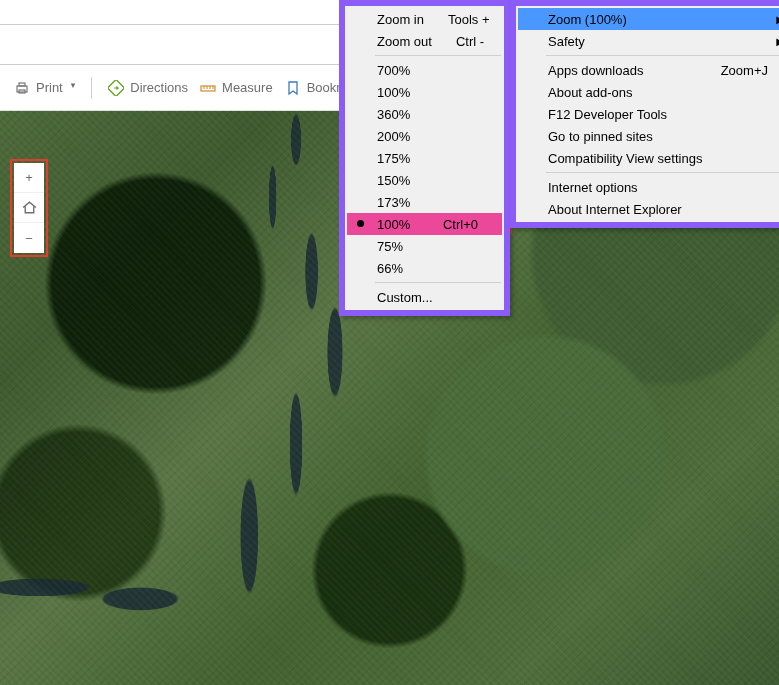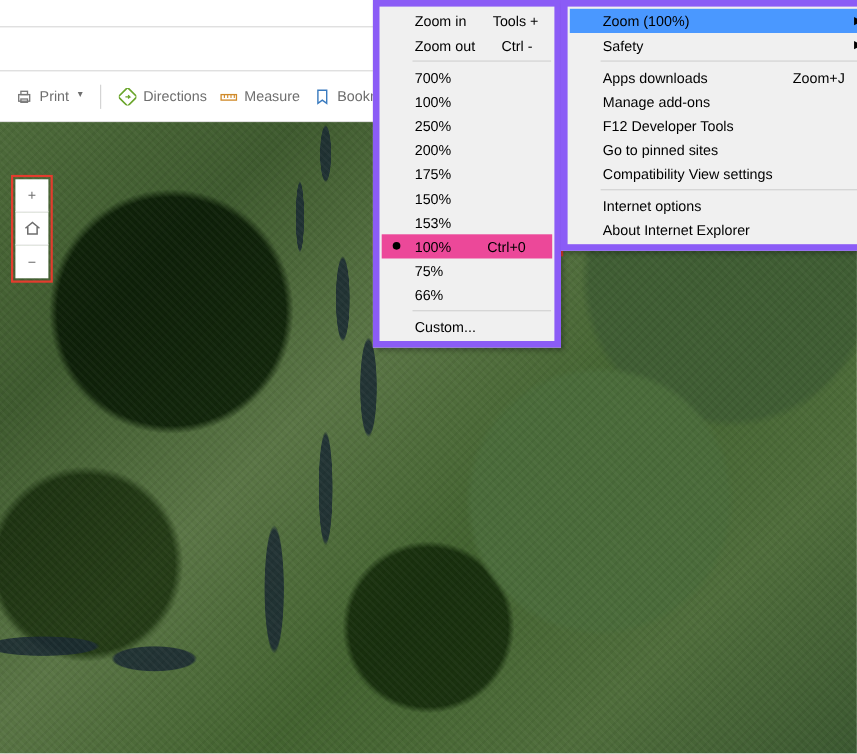--- a/index.html
+++ b/index.html
@@ -175,33 +175,33 @@
   </div>
   <div class="menu-sep"></div>
 
   <div class="menu-item">
       <span>700%</span>
     </div>
     <div class="menu-item">
       <span>100%</span>
     </div>
     <div class="menu-item">
-      <span>250%</span>
+      <span>360%</span>
     </div>
     <div class="menu-item">
       <span>200%</span>
     </div>
     <div class="menu-item">
       <span>175%</span>
     </div>
     <div class="menu-item">
       <span>150%</span>
     </div>
     <div class="menu-item">
-      <span>153%</span>
+      <span>173%</span>
     </div>
     <div class="menu-item highlight-outline">
       <span class="bullet"></span>
       <span>100%</span>
       <span class="shortcut">Ctrl+0</span>
     </div>
     <div class="menu-item">
       <span>75%</span>
     </div>
     <div class="menu-item">
@@ -227,21 +227,21 @@
     <span>Safety</span>
     <span class="arrow">▶</span>
   </div>
   <div class="menu-sep"></div>
 
   <div class="menu-item">
     <span>Apps downloads</span>
     <span class="shortcut">Zoom+J</span>
   </div>
   <div class="menu-item">
-    <span>Manage add-ons</span>
+    <span>About add-ons</span>
   </div>
   <div class="menu-item">
     <span>F12 Developer Tools</span>
   </div>
   <div class="menu-item">
     <span>Go to pinned sites</span>
   </div>
   <div class="menu-item">
     <span>Compatibility View settings</span>
   </div>

